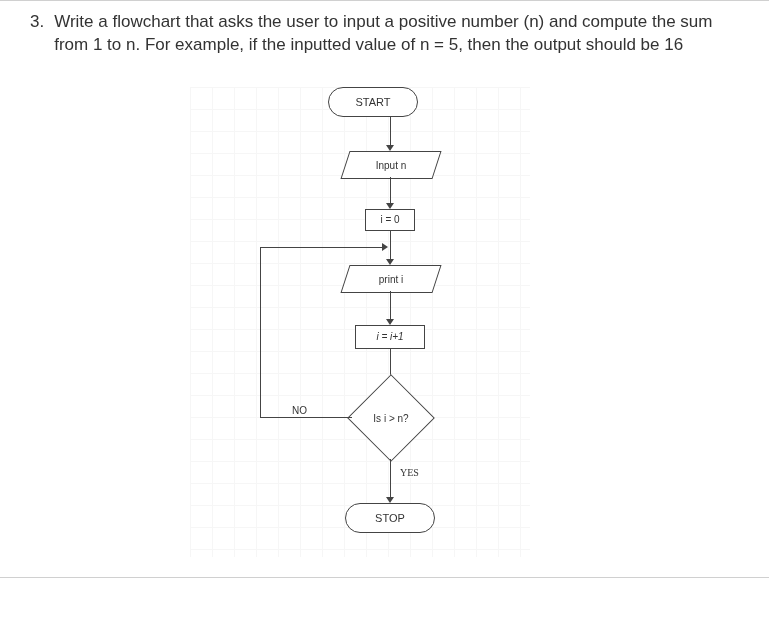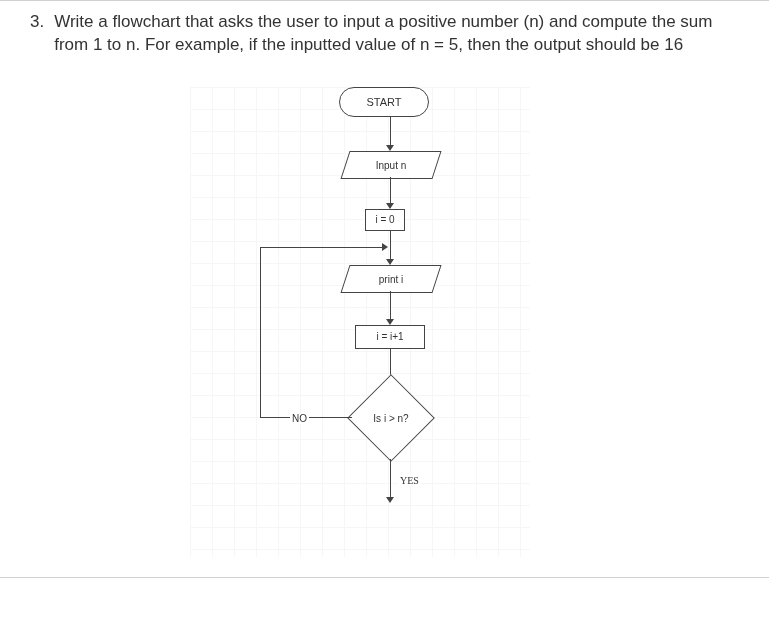--- a/index.html
+++ b/index.html
@@ -50,21 +50,21 @@
     display: flex;
     align-items: center;
     justify-content: center;
     font-size: 10px;
     color: #333;
     background: #fff;
     border: 1px solid #444;
   }
   .terminator { border-radius: 999px; width: 90px; height: 30px; font-size: 11px; font-weight: 500;}
   .process { width: 70px; height: 24px; }
-  .process-small { width: 40px; height: 22px; }
+  .process-small { width: 50px; height: 22px; }
 
   .io {
     position: absolute;
     width: 90px; height: 26px;
     background: #fff;
     border: 1px solid #444;
     transform: skewX(-18deg);
   }
   .io > span {
     position: absolute;
@@ -113,36 +113,35 @@
     border-top:4px solid transparent;
     border-bottom:4px solid transparent;
     border-left:6px solid #444;
   }
   .lbl {
     position:absolute;
     font-size: 10px;
     color:#333;
     background:#fff;
     padding:0 2px;
-    margin-top:8px;
   }
 </style>
 </head>
 <body>
 
 <div class="page">
   <div class="question">
     <div class="qnum">3.</div>
     <div class="qtext">Write a flowchart that asks the user to input a positive number (n) and compute the sum from 1 to n. For example, if the inputted value of n = 5, then the output should be 16</div>
   </div>
 
   <div class="flow-wrap">
     <div class="grid-bg"></div>
 
-    <div class="node terminator" style="left:169px; top:0;">
+    <div class="node terminator" style="left:158px; top:0;">
       <span>START</span>
     </div>
     <div class="vline" style="left:220px; top:30px; height:30px;"></div>
     <div class="arrow-down" style="left:216px; top:58px;"></div>
 
     <div class="io" style="left:175px; top:64px;">
       <span>Input n</span>
     </div>
     <div class="vline" style="left:220px; top:90px; height:28px;"></div>
     <div class="arrow-down" style="left:216px; top:116px;"></div>
@@ -152,34 +151,37 @@
     </div>
     <div class="vline" style="left:220px; top:144px; height:30px;"></div>
     <div class="arrow-down" style="left:216px; top:172px;"></div>
 
     <div class="io" style="left:175px; top:178px; width:90px; height:26px;">
       <span>print i</span>
     </div>
     <div class="vline" style="left:220px; top:204px; height:30px;"></div>
     <div class="arrow-down" style="left:216px; top:232px;"></div>
 
-    <div class="node process" style="left:185px; top:238px;">
+    <div class="node process" style="left:185px; top:238px;font-style:italic;">
       <span>i = i+1</span>
     </div>
     <div class="vline" style="left:220px; top:262px; height:32px;"></div>
     <div class="arrow-down" style="left:216px; top:292px;"></div>
 
     <div class="diamond" style="left:190px; top:300px;">
       <span>Is i &gt; n?</span>
     </div>
 
     <div class="hline" style="left:90px; top:330px; width:92px;"></div>
     <div class="vline" style="left:90px; top:160px; height:170px;"></div>
     <div class="hline" style="left:90px; top:160px; width:124px;"></div>
     <div class="arrow-right" style="left:212px; top:156px;"></div>
     <div class="lbl" style="left:120px; top:318px;">NO</div>
 
     <div class="vline" style="left:220px; top:372px; height:40px;"></div>
     <div class="arrow-down" style="left:216px; top:410px;"></div>
     <div class="lbl" style="left:228px; top:380px;font-family:Liberation Serif, serif;">YES</div>
 
+    <div class="node terminator" style="left:175px; top:416px;">
+      <span>STOP</span>
+    </div>
   </div>
 </div>
 
 </body></html>

